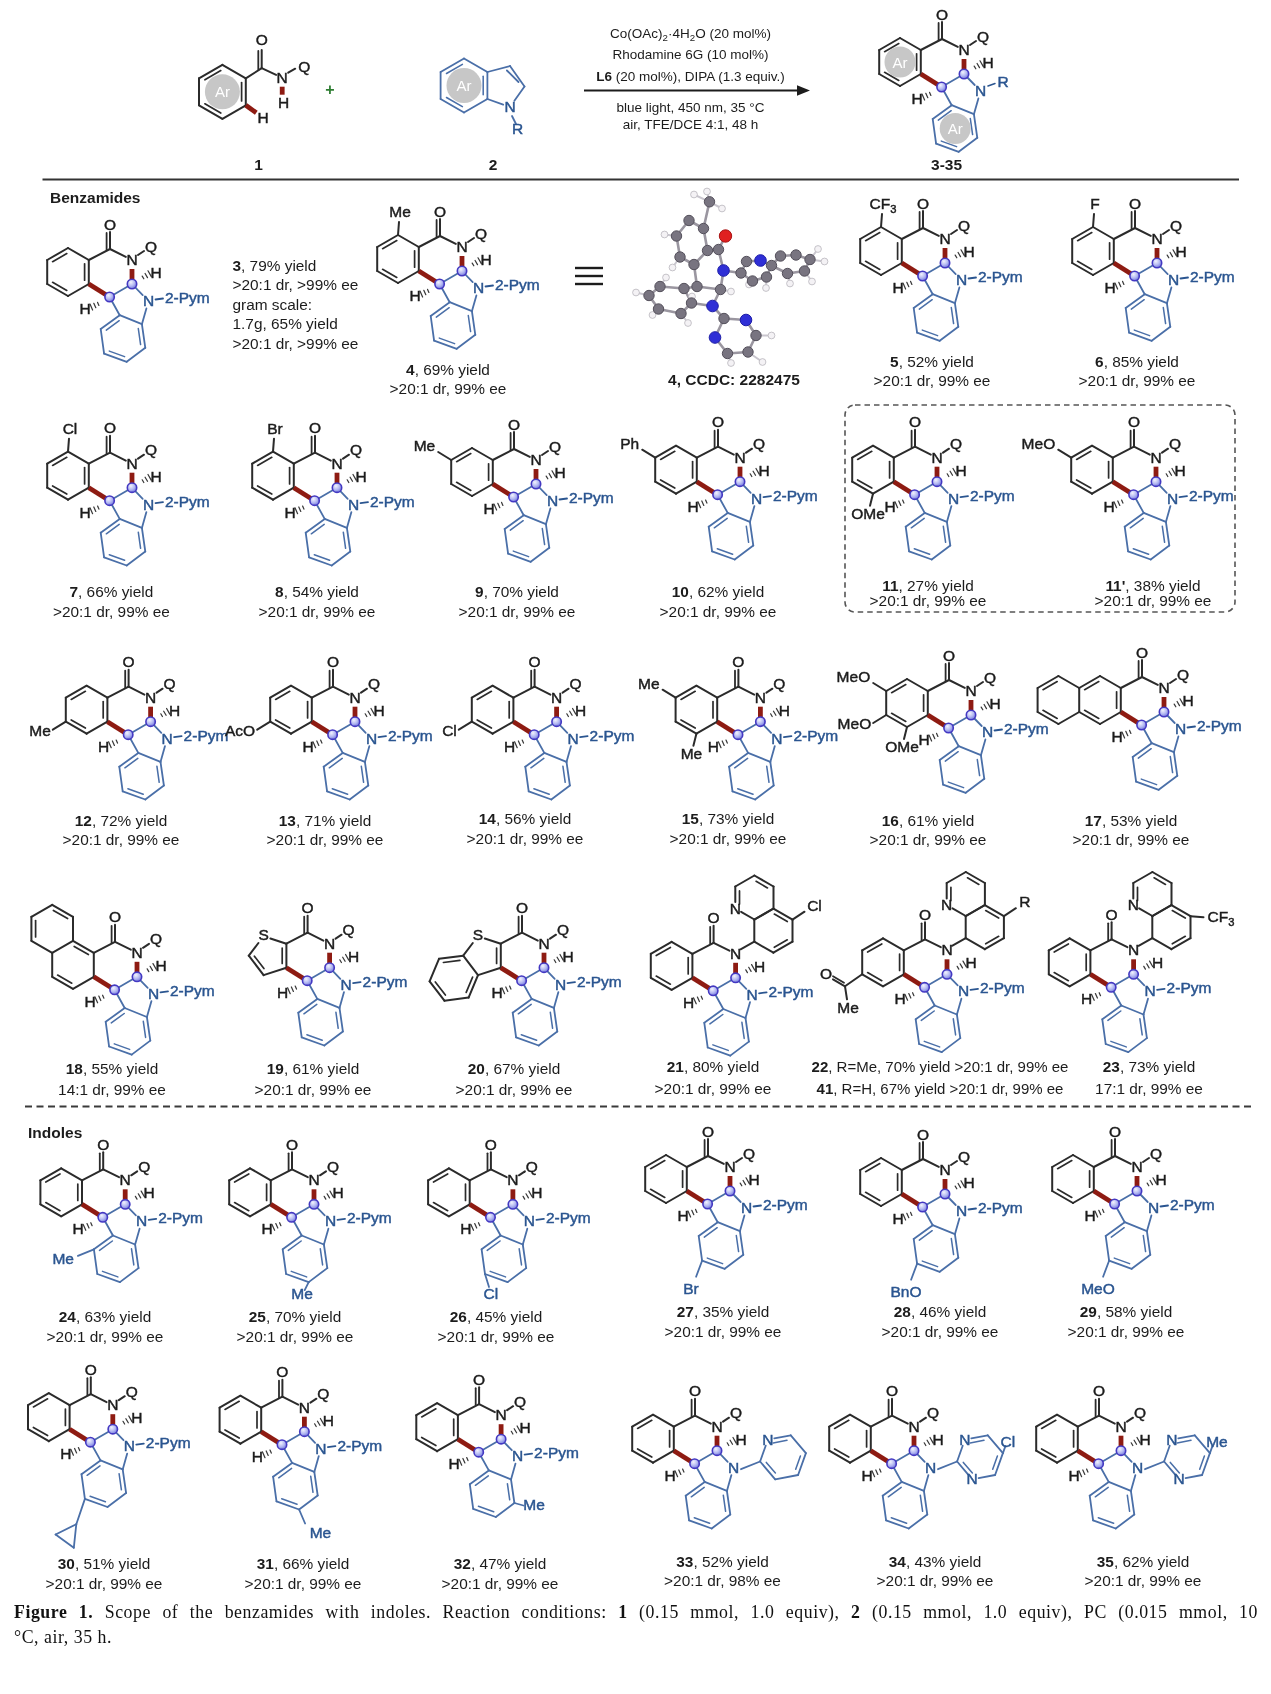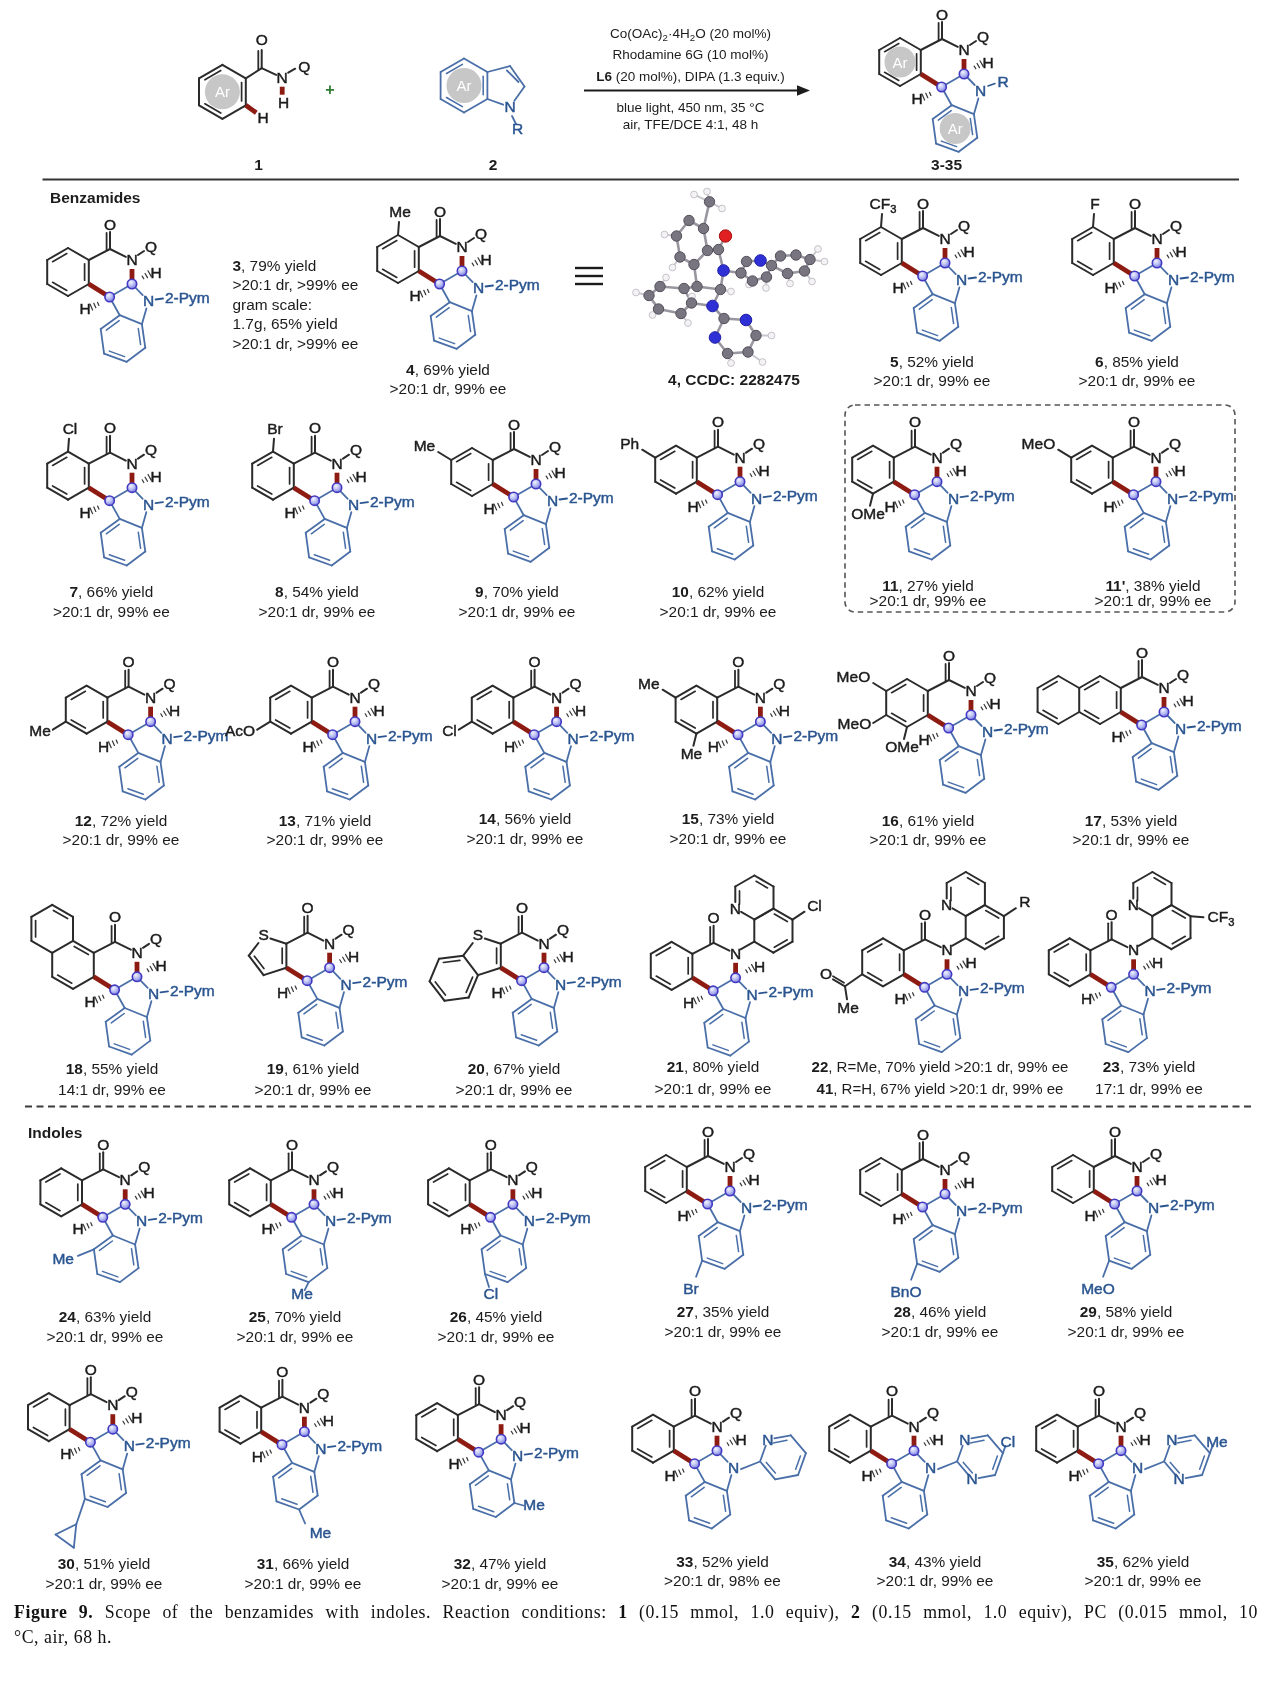--- a/index.html
+++ b/index.html
@@ -2012,15 +2012,15 @@
 <text x="1171.9" y="1444.6" font-size="15.5" fill="#2a5590" text-anchor="middle" font-weight="normal" stroke="#2a5590" stroke-width="0.45" font-family="Liberation Sans, sans-serif">N</text>
 <text x="1179.2" y="1484.3" font-size="15.5" fill="#2a5590" text-anchor="middle" font-weight="normal" stroke="#2a5590" stroke-width="0.45" font-family="Liberation Sans, sans-serif">N</text>
 <line x1="1209.9" y1="1453.1" x2="1212.4" y2="1446.1" stroke="#4a6fa8" stroke-width="1.8" stroke-linecap="round"></line>
 <text x="1216.9" y="1447.1" font-size="15.5" fill="#2a5590" text-anchor="middle" font-weight="normal" stroke="#2a5590" stroke-width="0.45" font-family="Liberation Sans, sans-serif">Me</text>
 <circle cx="1098.6" cy="1463.7" r="4.7" fill="url(#dotg)" stroke="#4338c2" stroke-width="1.6"></circle>
 <circle cx="1121.0" cy="1450.7" r="4.7" fill="url(#dotg)" stroke="#4338c2" stroke-width="1.6"></circle>
 <text x="1143.0" y="1566.5" font-size="15.4" fill="#1c1c1c" text-anchor="middle" font-family="Liberation Sans, sans-serif"><tspan font-weight="bold">35</tspan><tspan>, 62% yield</tspan></text>
 <text x="1143.0" y="1586.0" font-size="15.4" fill="#1c1c1c" text-anchor="middle" font-family="Liberation Sans, sans-serif"><tspan>&gt;20:1 dr, 99% ee</tspan></text>
 </svg>
 <div id="cap">
-      <div class="jl"><b>Figure 9.</b> Scope of the benzamides with indoles. Reaction conditions: <b>1</b> (0.15 mmol, 1.0 equiv), <b>2</b> (0.15 mmol, 1.0 equiv), PC (0.015 mmol, 10</div>
-      <div>°C, air, 68 h.</div>
+      <div class="jl"><b>Figure 1.</b> Scope of the benzamides with indoles. Reaction conditions: <b>1</b> (0.15 mmol, 1.0 equiv), <b>2</b> (0.15 mmol, 1.0 equiv), PC (0.015 mmol, 10</div>
+      <div>°C, air, 35 h.</div>
     </div>
 </div>
 </body></html>

